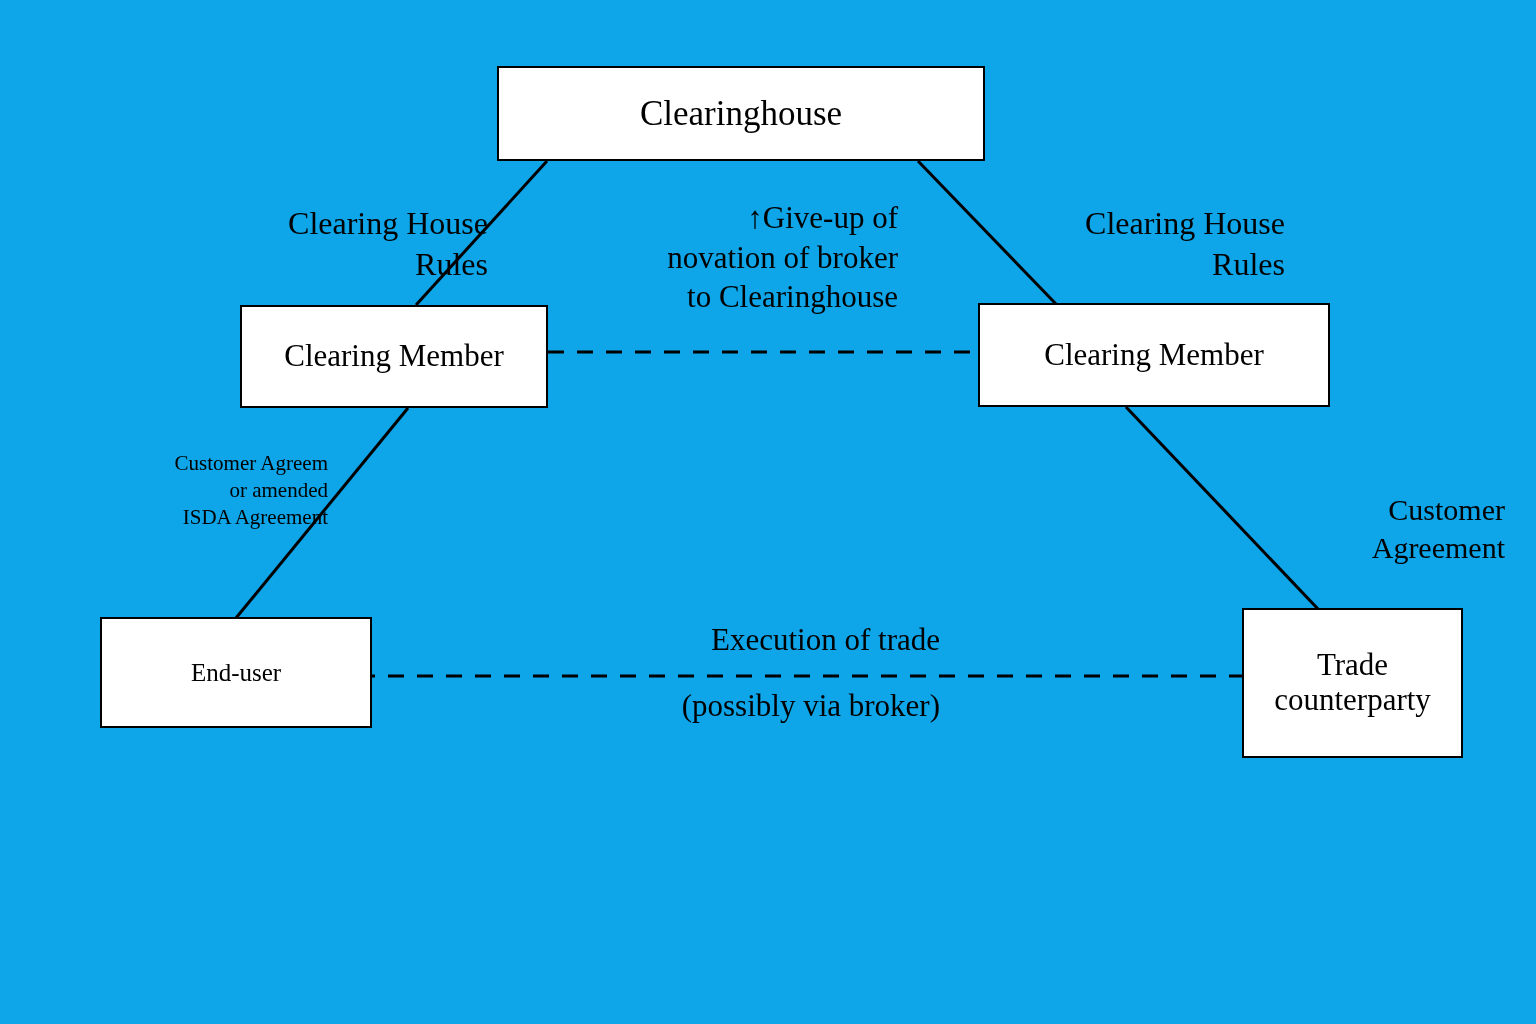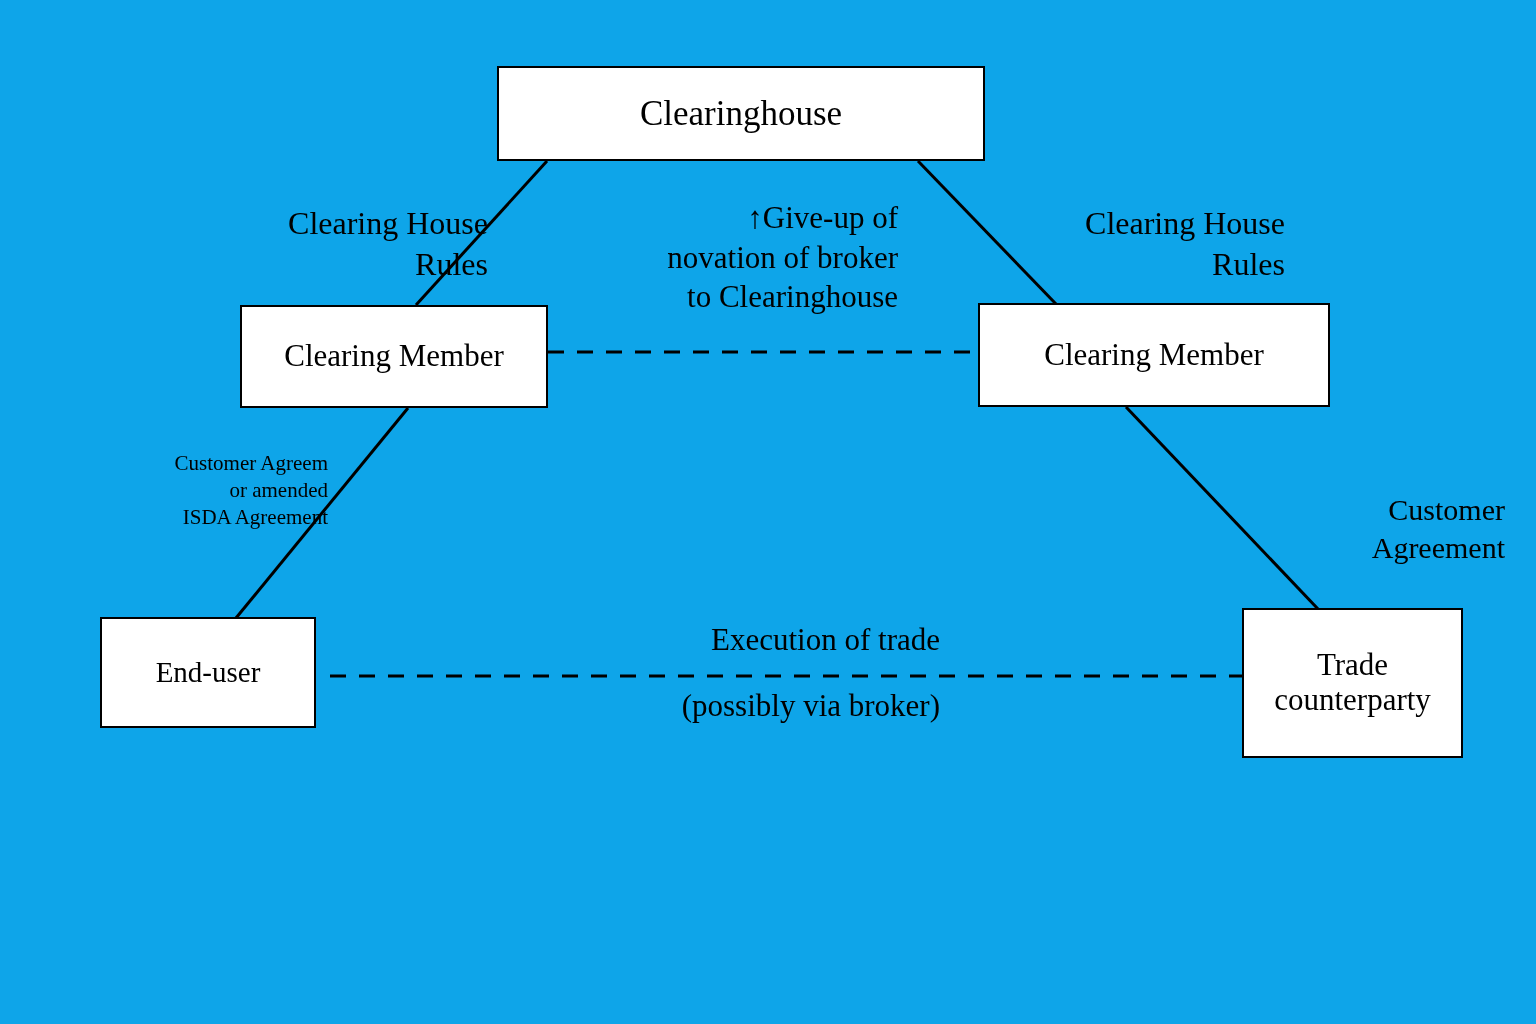--- a/index.html
+++ b/index.html
@@ -57,22 +57,22 @@
   }
   #node-clearing-member-left {
     left: 240px; top: 305px; width: 308px; height: 103px;
     font-size: 31px;
   }
   #node-clearing-member-right {
     left: 978px; top: 303px; width: 352px; height: 104px;
     font-size: 31px;
   }
   #node-end-user {
-    left: 100px; top: 617px; width: 216px; height: 111px;
-    font-size: 29px;
+    left: 100px; top: 617px; width: 272px; height: 111px;
+    font-size: 25px;
   }
   #node-trade-counterparty {
     left: 1242px; top: 608px; width: 221px; height: 150px;
     font-size: 31px;
   }
   
   #label-left-chr {
     left: 198px; top: 203px; width: 290px;
     font-size: 32px;
   }

